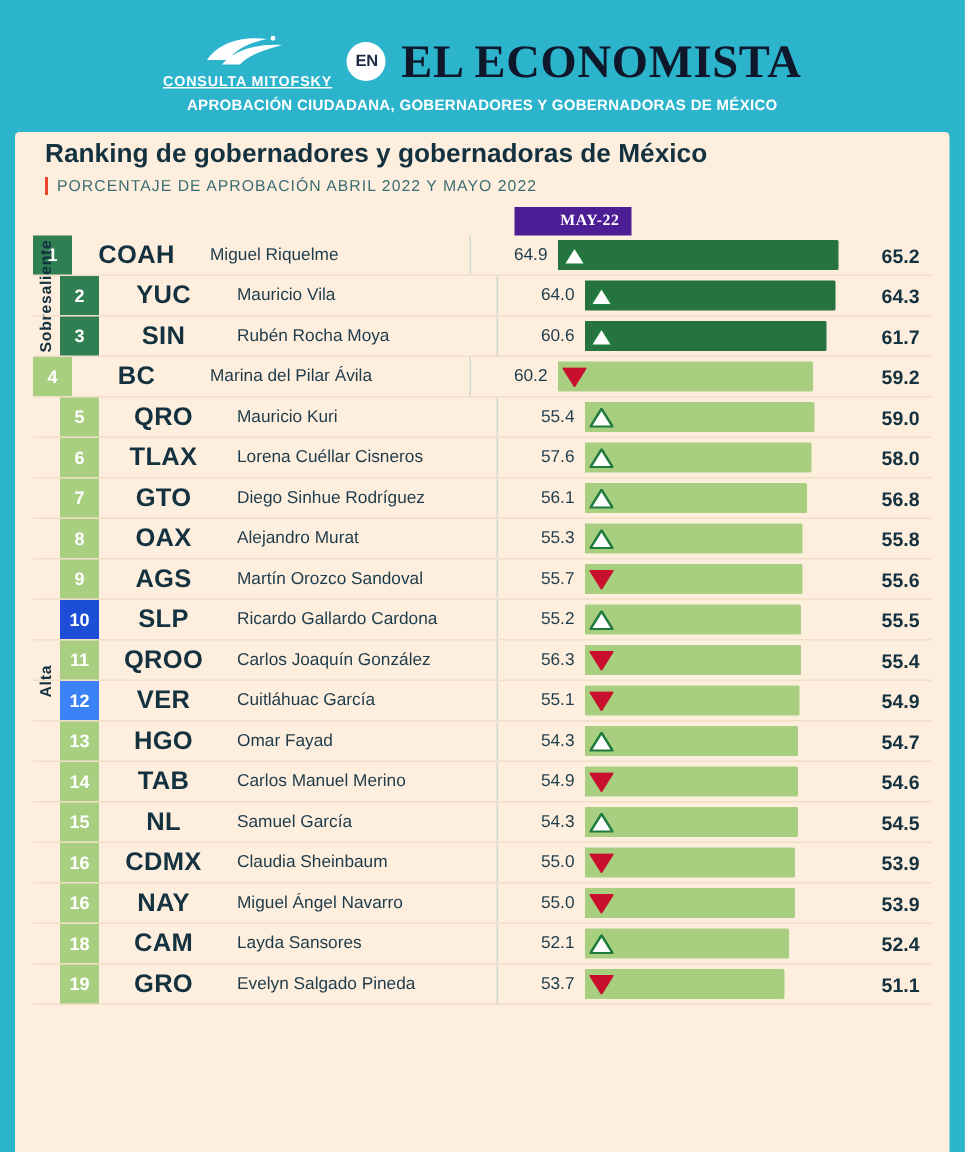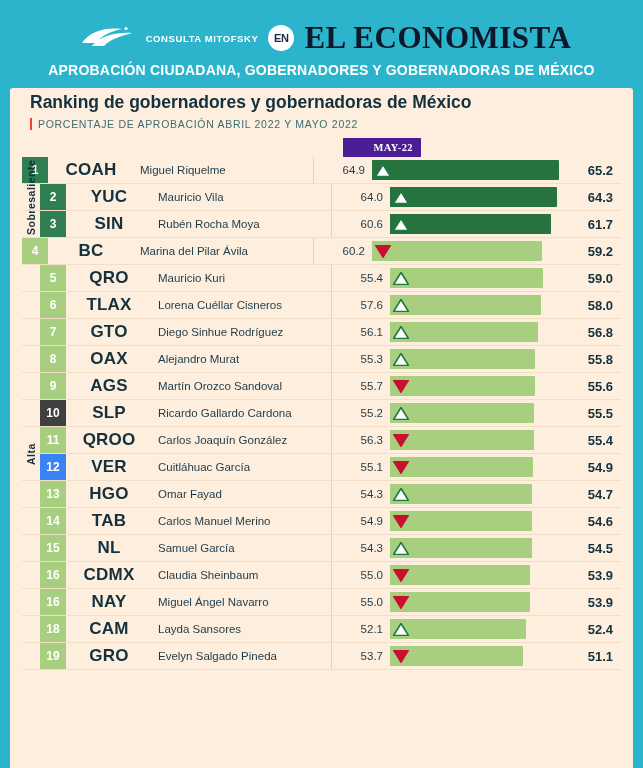--- a/index.html
+++ b/index.html
@@ -25,24 +25,25 @@
     color: #ffffff;
   }
   .header-top {
     display: flex;
     align-items: center;
     justify-content: center;
     gap: 10px;
   }
   .logo-block {
     display: flex;
-    flex-direction: row;
+    flex-direction: column;
     align-items: center;
     justify-content: center;
     line-height: 1;
+    text-decoration: underline;
   }
   .logo-mark { width: 74px; height: 26px; display:block; }
   .logo-text {
     font-size: 9.5px;
     font-weight: bold;
     letter-spacing: 0.6px;
     margin-top: 2px;
   }
   .en-badge {
     width: 26px; height: 26px;
@@ -58,21 +59,21 @@
   }
   .brand {
     font-family: "Liberation Serif", serif;
     font-size: 31px;
     font-weight: bold;
     letter-spacing: 0.5px;
     color: #0f172a;
   }
   .subtitle {
     margin-top: 6px;
-    font-size: 14px;
+    font-size: 10px;
     font-weight: bold;
     letter-spacing: 0.2px;
     color: #ffffff;
     text-align: center;
   }
   
   .card {
     background: #fdeede;
     border-radius: 3px;
     height: 767px;
@@ -389,21 +390,21 @@
               <div class="arrow-wrap">
                 <svg width="16" height="13" viewBox="0 0 16 13">
                   <polygon points="0.5,0.5 15.5,0.5 8,12.5" fill="#c8102e" stroke="#c8102e" stroke-width="1.2"></polygon>
                 </svg>
               </div>
             </div>
             <div class="may">55.6</div>
           </div>
           <div class="row">
             <div class="group-label"></div>
-            <div class="rank" style="background: #404040; color: rgb(255, 255, 255); text-align: right;">10</div>
+            <div class="rank" style="background: #1d4ed8; color: rgb(255, 255, 255); text-align: right;">10</div>
             <div class="state">SLP</div>
             <div class="name">Ricardo Gallardo Cardona</div>
             <div class="abr">55.2</div>
             <div class="barcell">
               <div class="bar-fill" style="background: rgb(168, 207, 128); width: 83.46%;"></div>
               <div class="arrow-wrap">
                 <svg width="16" height="13" viewBox="0 0 16 13">
                   <polygon points="8,0.5 15.5,12.5 0.5,12.5" fill="#ffffff" stroke="#1f7a3d" stroke-width="1.6"></polygon>
                 </svg>
               </div>

